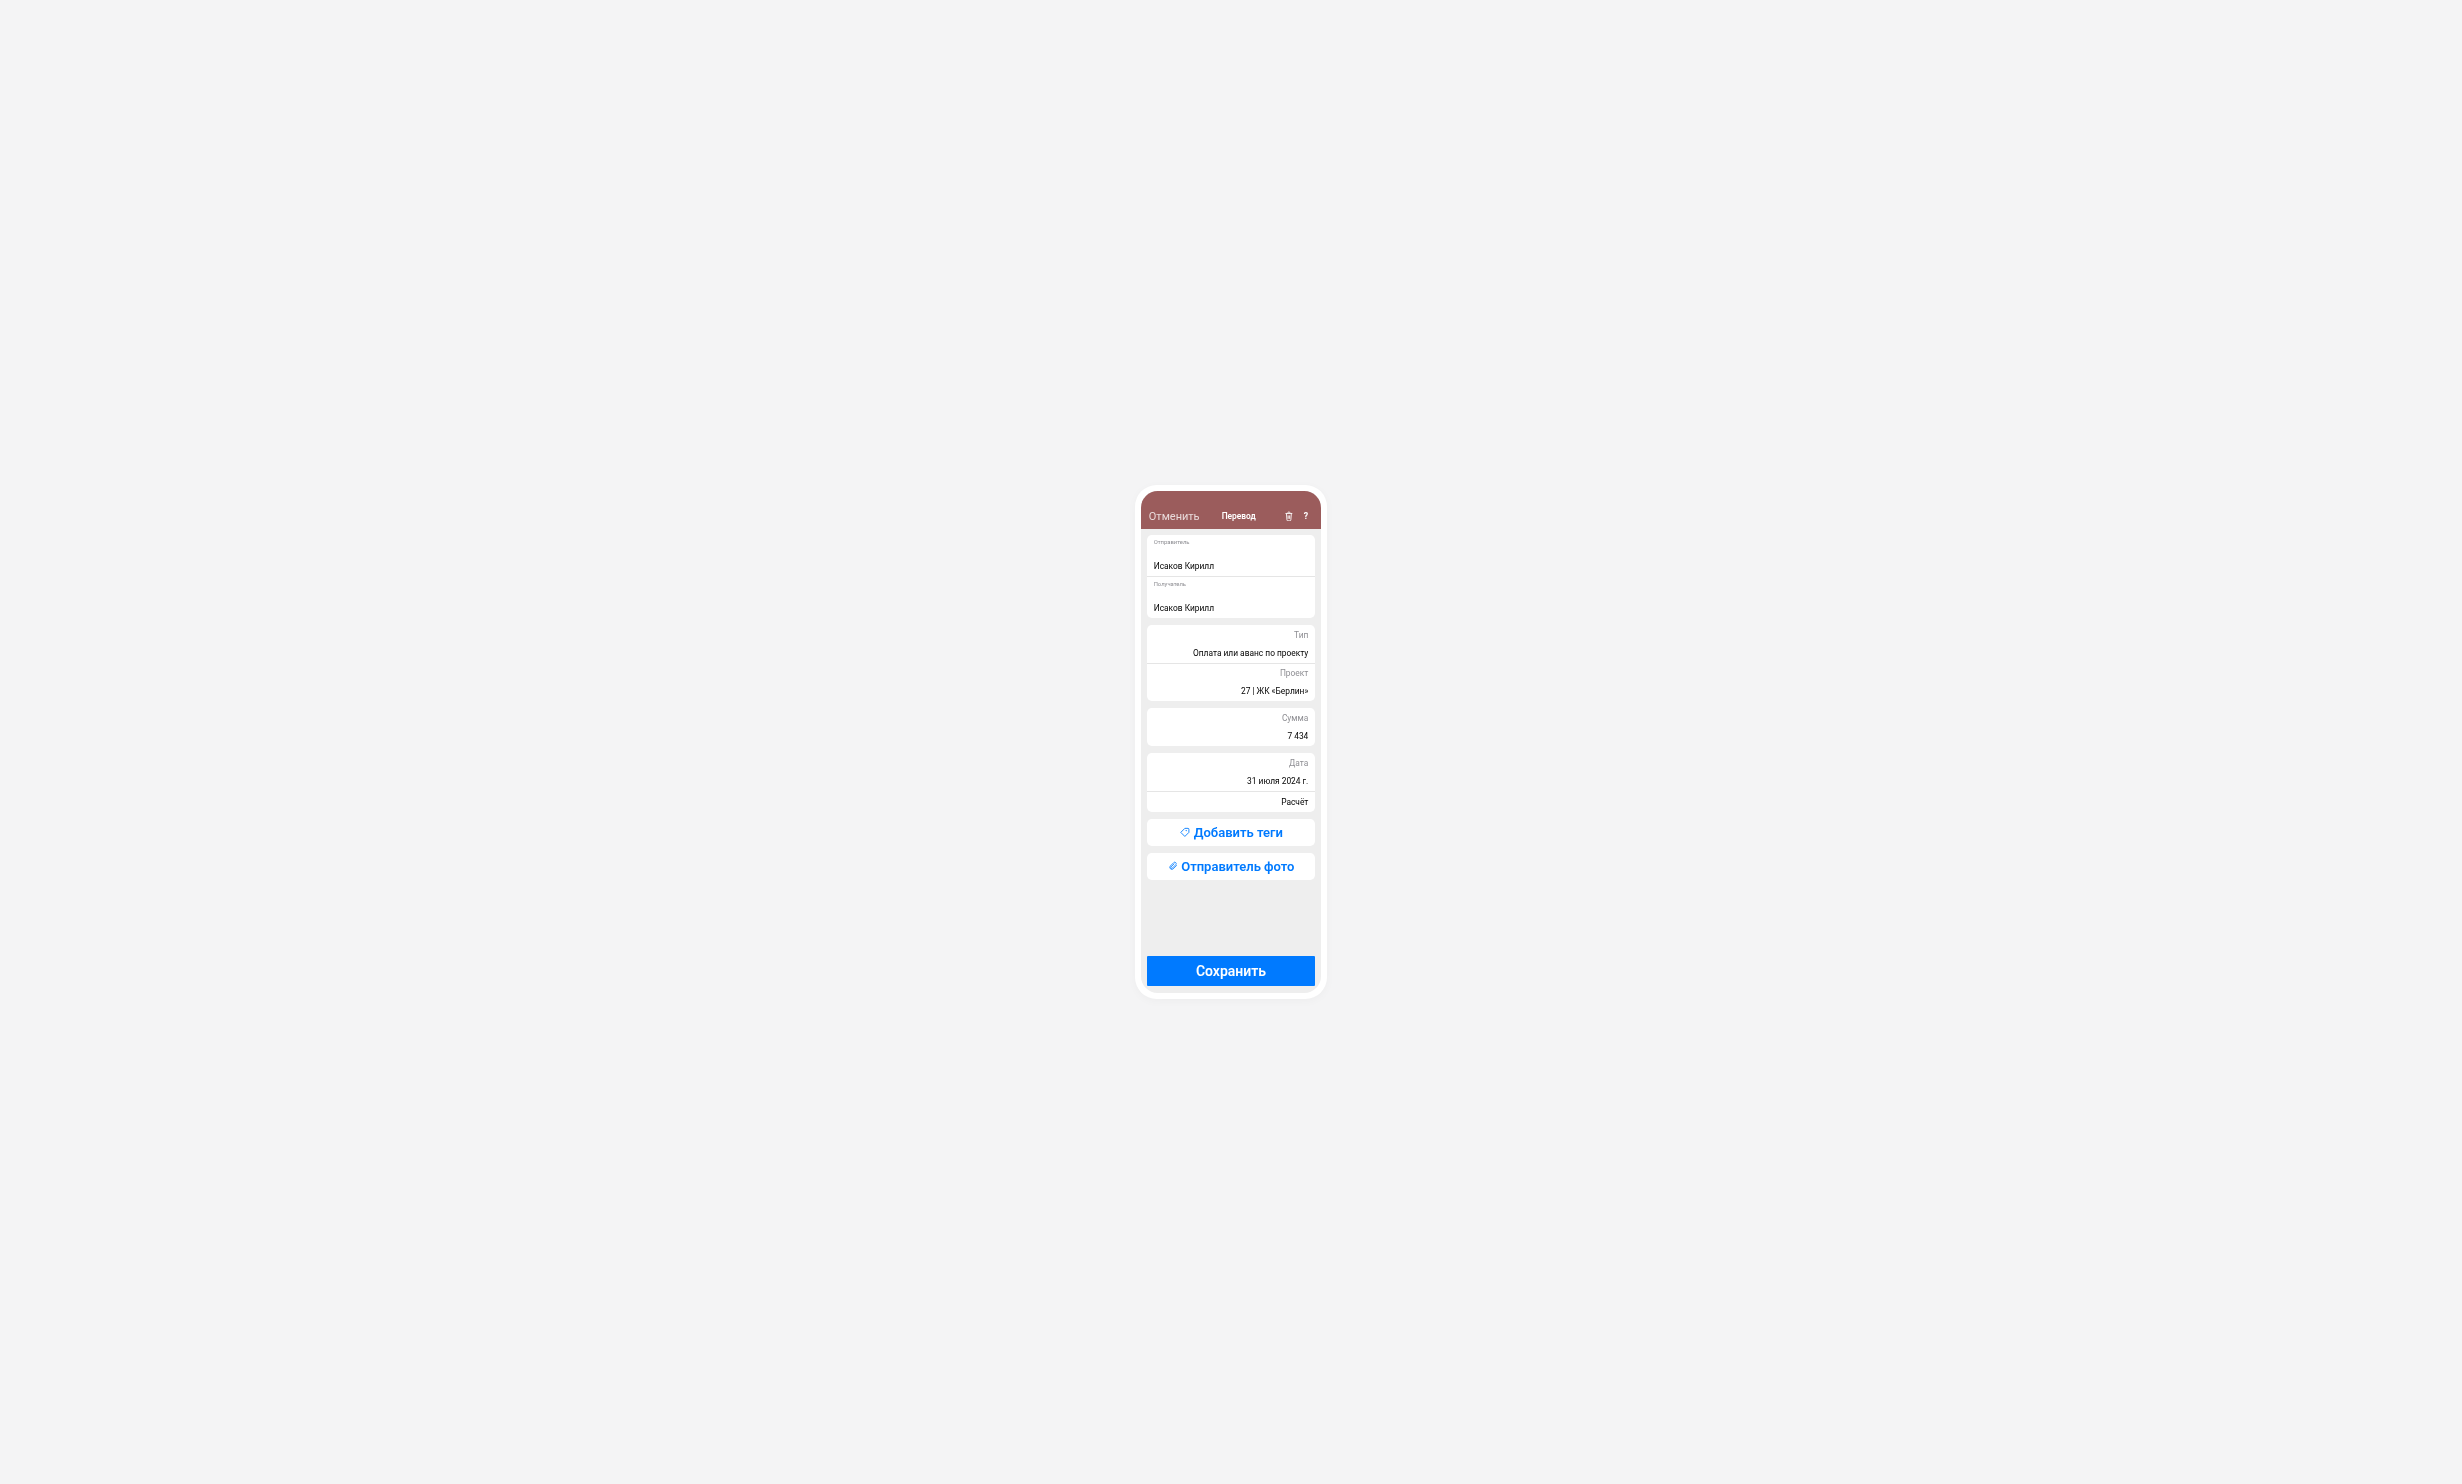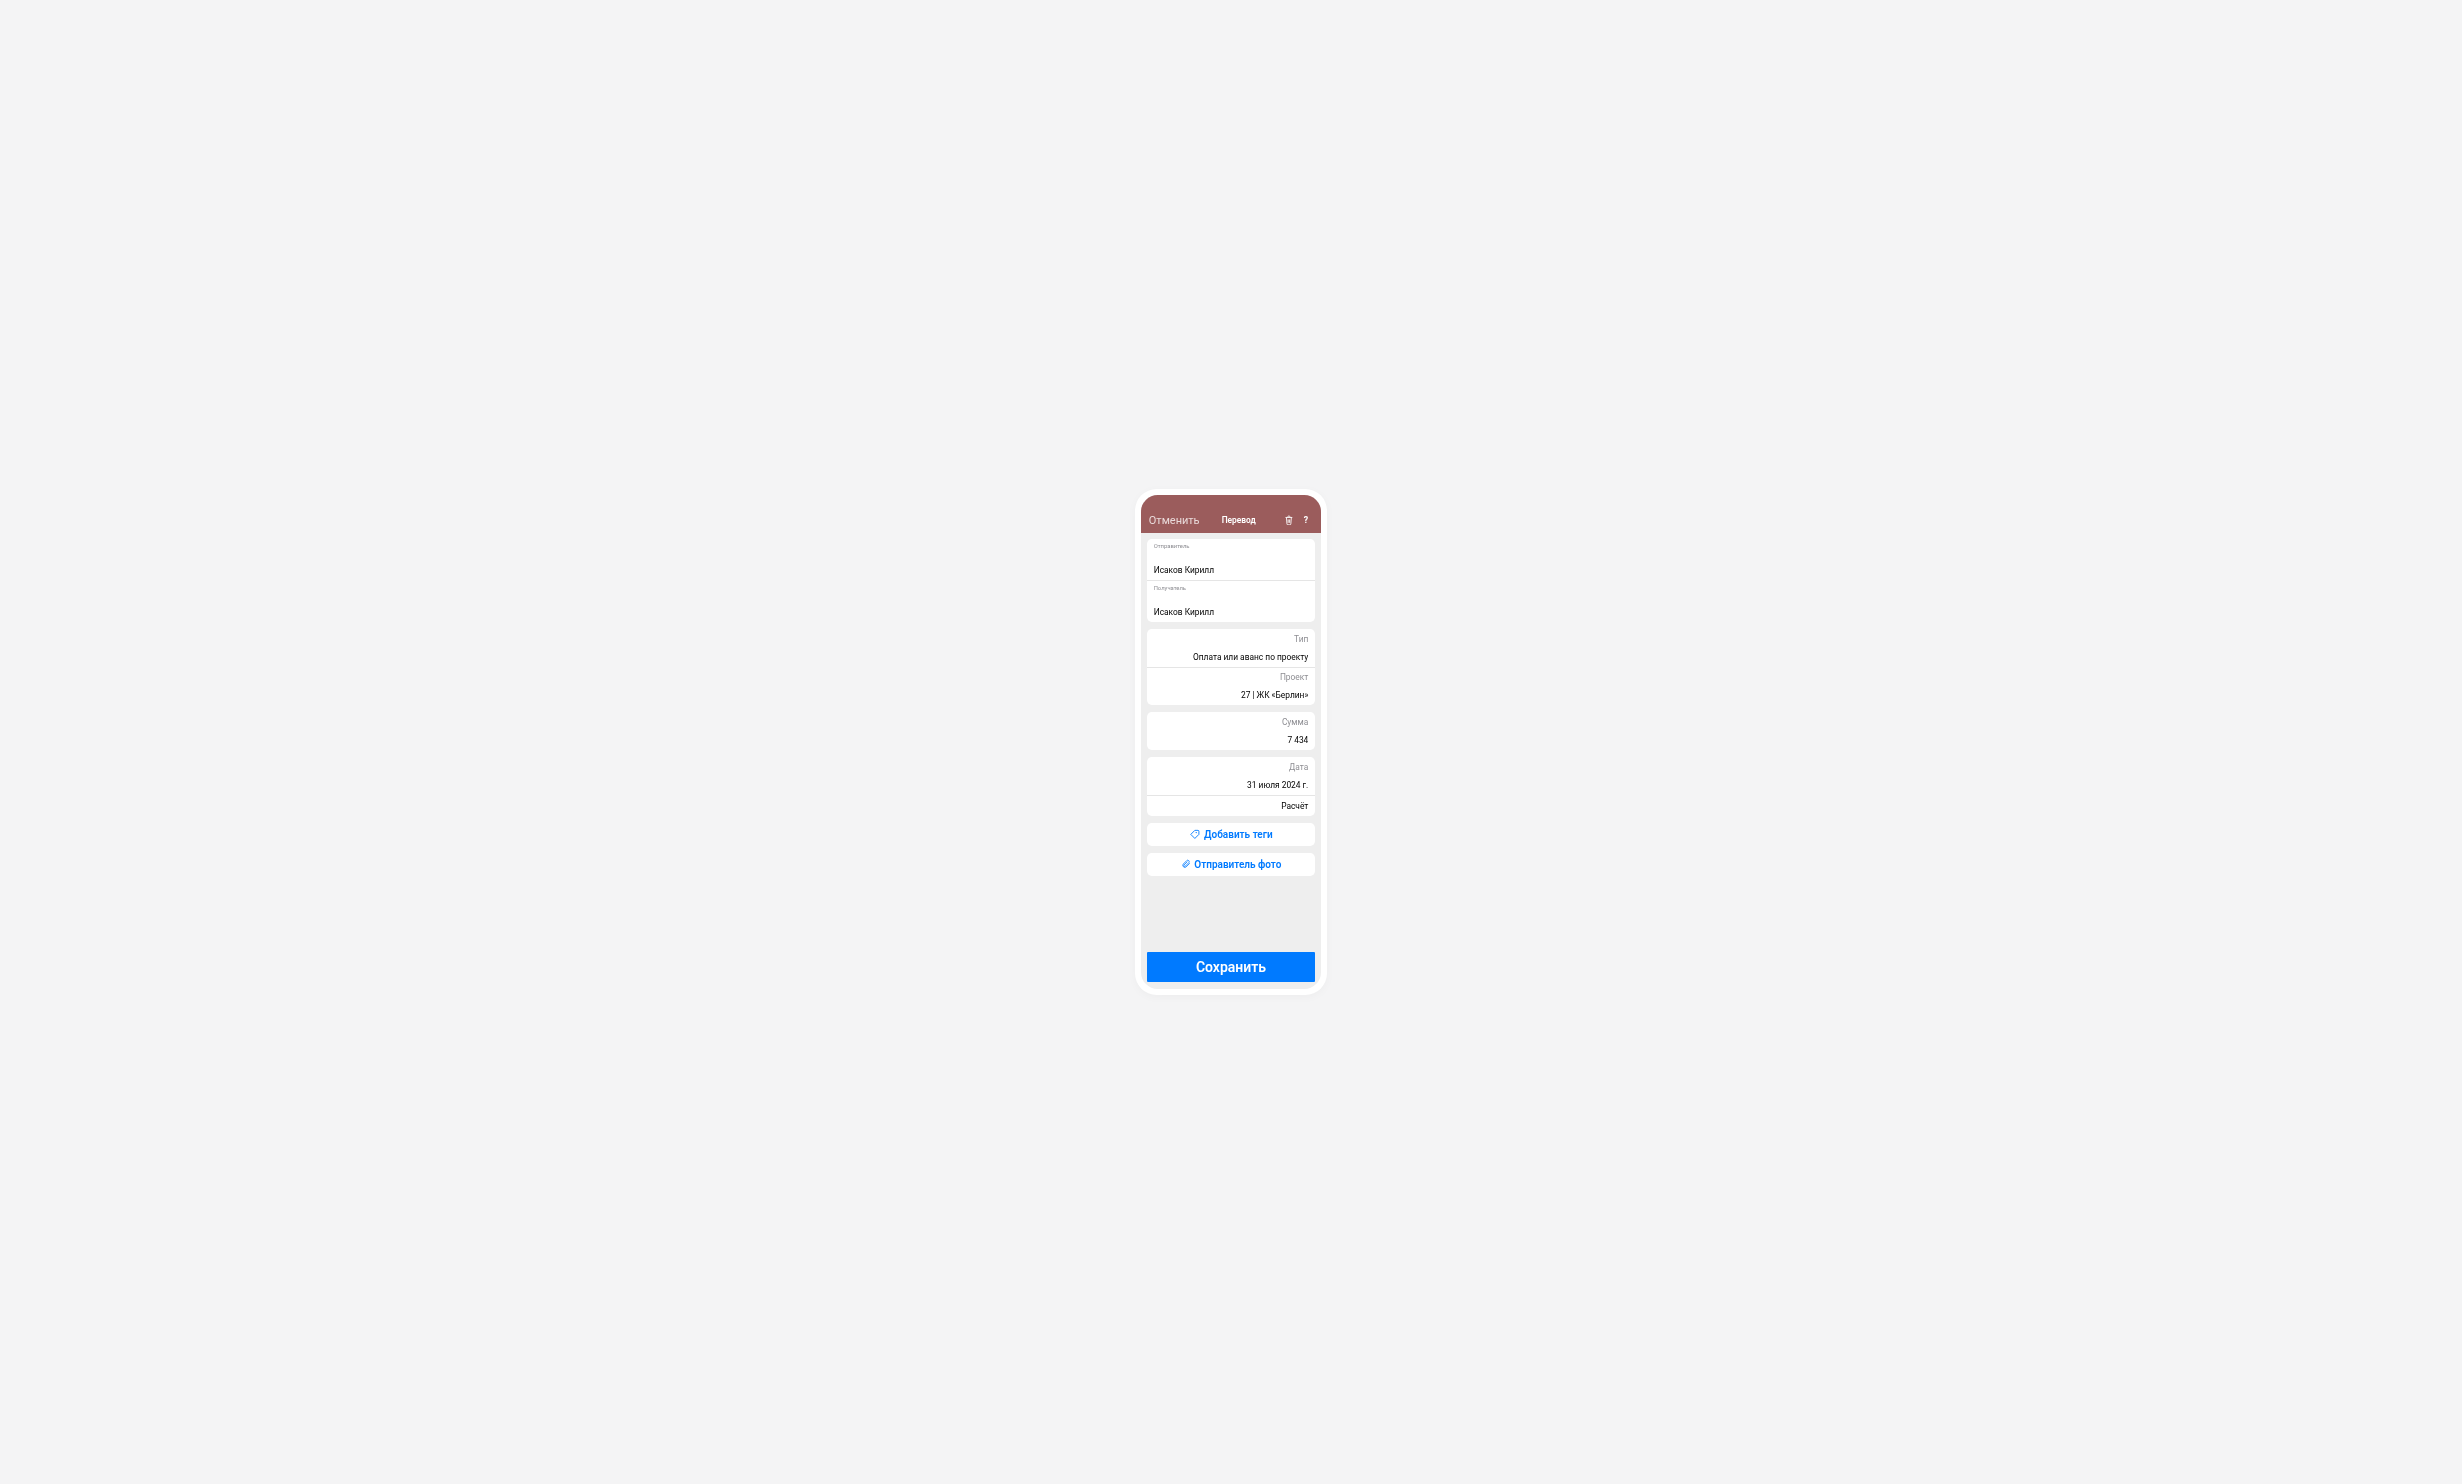--- a/index.html
+++ b/index.html
@@ -86,21 +86,21 @@
   .label { font-size: 8.4px; color: #8e8e93; }
   .value { font-size: 8.4px; color: #000; }
   .value-right { text-align: right; margin-top: 8px; }
   .action-card {
     display: flex;
     align-items: center;
     justify-content: center;
     gap: 3.9px;
     padding: 5.9px;
     color: #007aff;
-    font-size: 10px;
+    font-size: 13px;
     font-weight: 600;
     cursor: pointer;
   }
   .spacer { height: 64px; }
   .footer { padding: 0 5.9px 6.9px; }
   .save-btn {
     width: 100%;
     background: #007aff;
     color: #fff;
     border: none;

